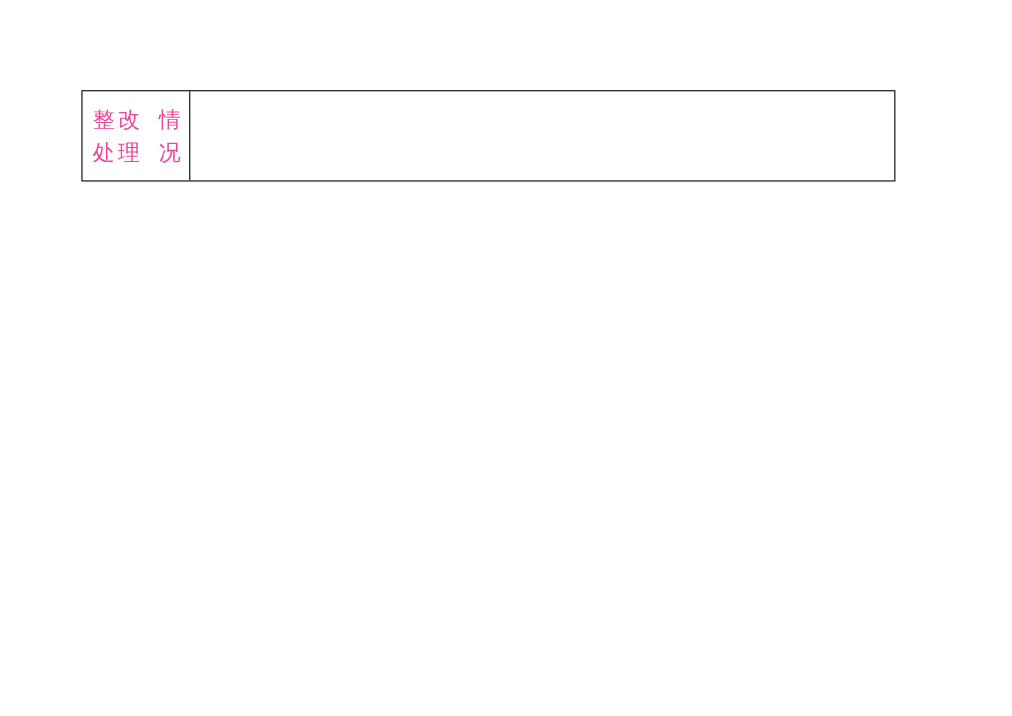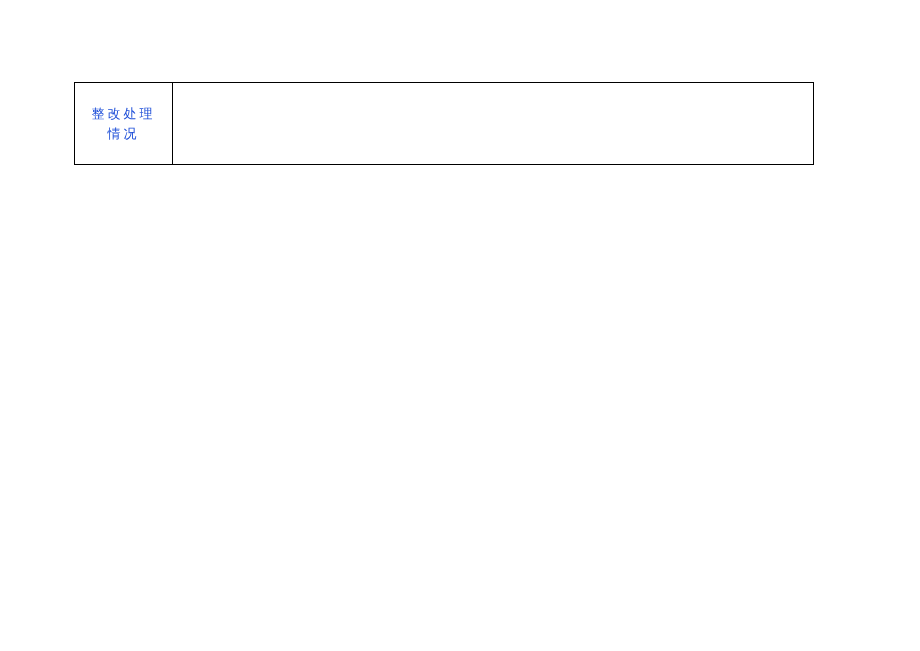--- a/index.html
+++ b/index.html
@@ -25,23 +25,23 @@
       display: flex;
       border: 1px solid #000000;
     }
     .label-cell {
       width: 98px;
       height: 81px;
       border-right: 1px solid #000000;
       display: flex;
       align-items: center;
       justify-content: center;
-      flex-direction: column;
-      font-size: 13px;
-      color: #1d4ed8;
+      flex-direction: row;
+      font-size: 20px;
+      color: #ec4899;
       letter-spacing: 3px;
       line-height: 1.5;
       text-align: center;
     }
     .content-cell {
       flex: 1;
       height: 81px;
     }
     .label-line1 {
       display: block;

